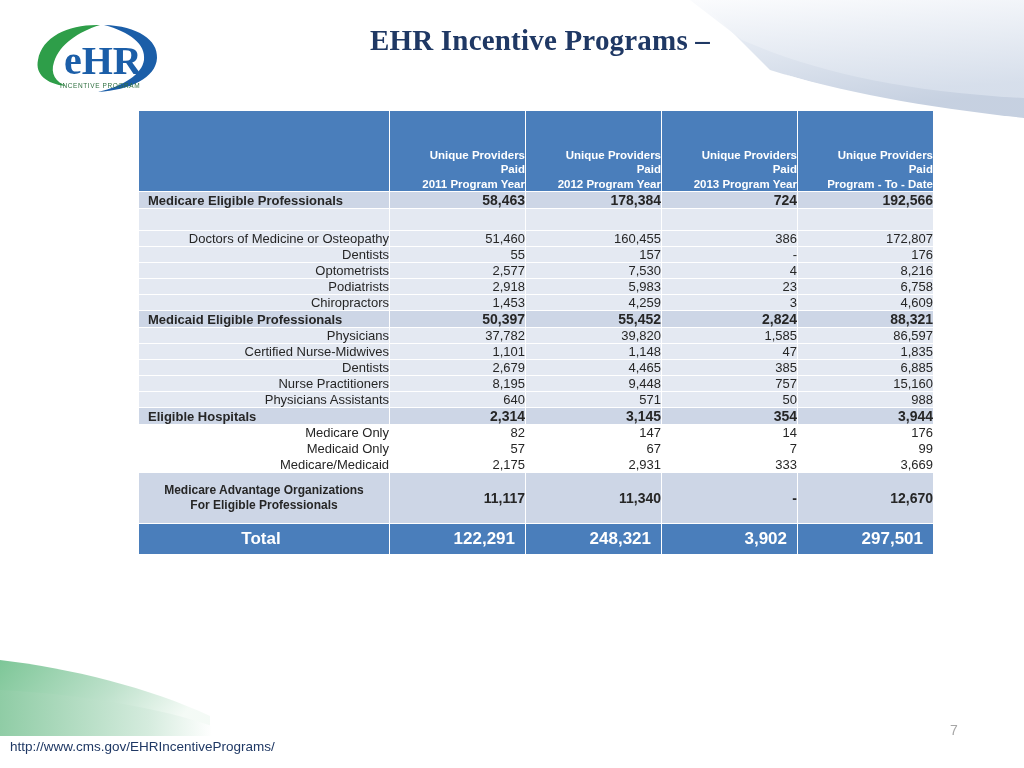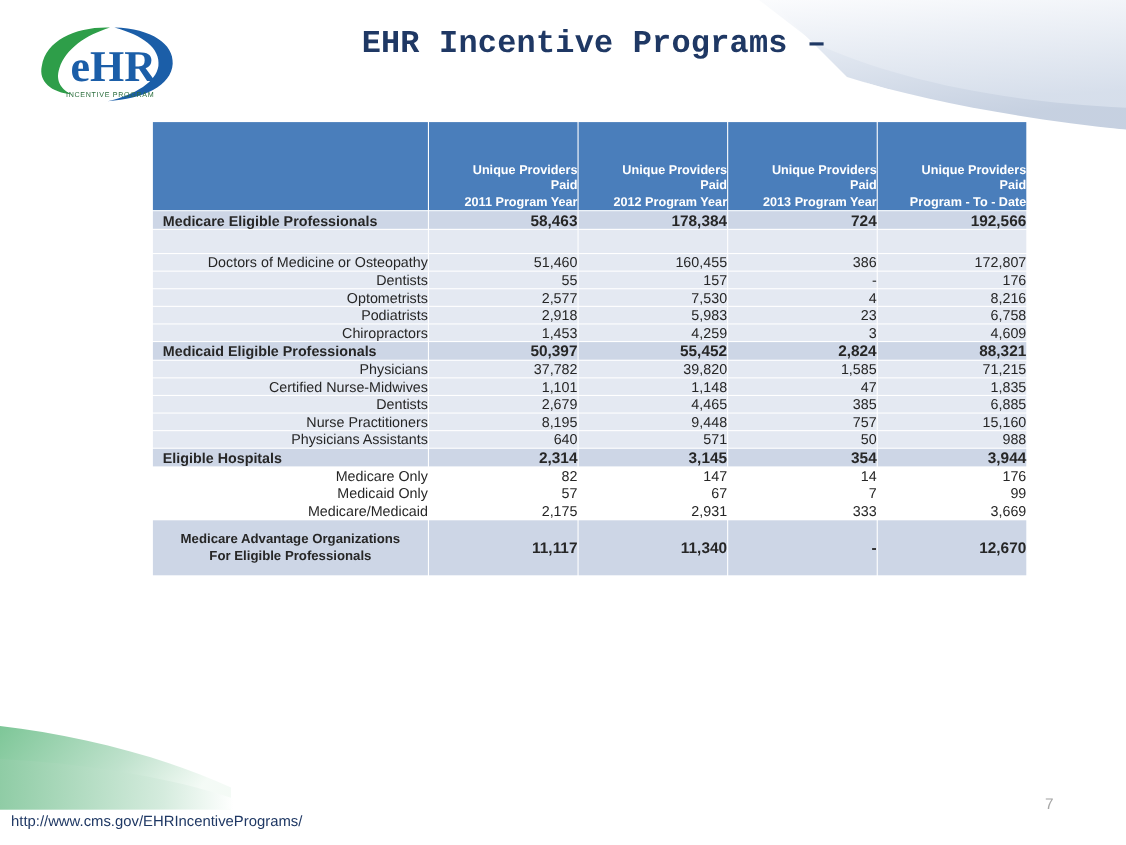--- a/index.html
+++ b/index.html
@@ -36,21 +36,21 @@
   }
 
   
   #slide-title {
     position: absolute;
     left: 230px;
     top: 22px;
     width: 620px;
     z-index: 3;
     text-align: center;
-    font-family: Liberation Mono, monospace;
+    font-family: Liberation Serif, serif;
     font-weight: bold;
     font-size: 29px;
     line-height: 36px;
     color: #1F3864;
     letter-spacing: .2px;
   }
   #slide-title .tline { display: block; }
 
   
   #totals-table-wrap {
@@ -297,21 +297,21 @@
           <td class="num">50,397</td>
           <td class="num">55,452</td>
           <td class="num">2,824</td>
           <td class="num">88,321</td>
         </tr>
         <tr class="data">
           <td class="lbl">Physicians</td>
           <td class="num">37,782</td>
           <td class="num">39,820</td>
           <td class="num">1,585</td>
-          <td class="num">71,215</td>
+          <td class="num">86,597</td>
         </tr>
         <tr class="data">
           <td class="lbl">Certified Nurse-Midwives</td>
           <td class="num">1,101</td>
           <td class="num">1,148</td>
           <td class="num">47</td>
           <td class="num">1,835</td>
         </tr>
         <tr class="data">
           <td class="lbl">Dentists</td>
@@ -365,18 +365,25 @@
         <tr class="ma">
           <td class="lbl">
             <span class="mal">Medicare Advantage Organizations</span>
             <span class="mal">For Eligible Professionals</span>
           </td>
           <td class="num">11,117</td>
           <td class="num">11,340</td>
           <td class="num">-</td>
           <td class="num">12,670</td>
         </tr>
+        <tr class="total">
+          <td class="lbl">Total</td>
+          <td class="num">122,291</td>
+          <td class="num">248,321</td>
+          <td class="num">3,902</td>
+          <td class="num">297,501</td>
+        </tr>
       </tbody>
   </table>
 </div>
 
 <div id="footer-url">http://www.cms.gov/EHRIncentivePrograms/</div>
 <div id="page-number">7</div>
 
 </body></html>

